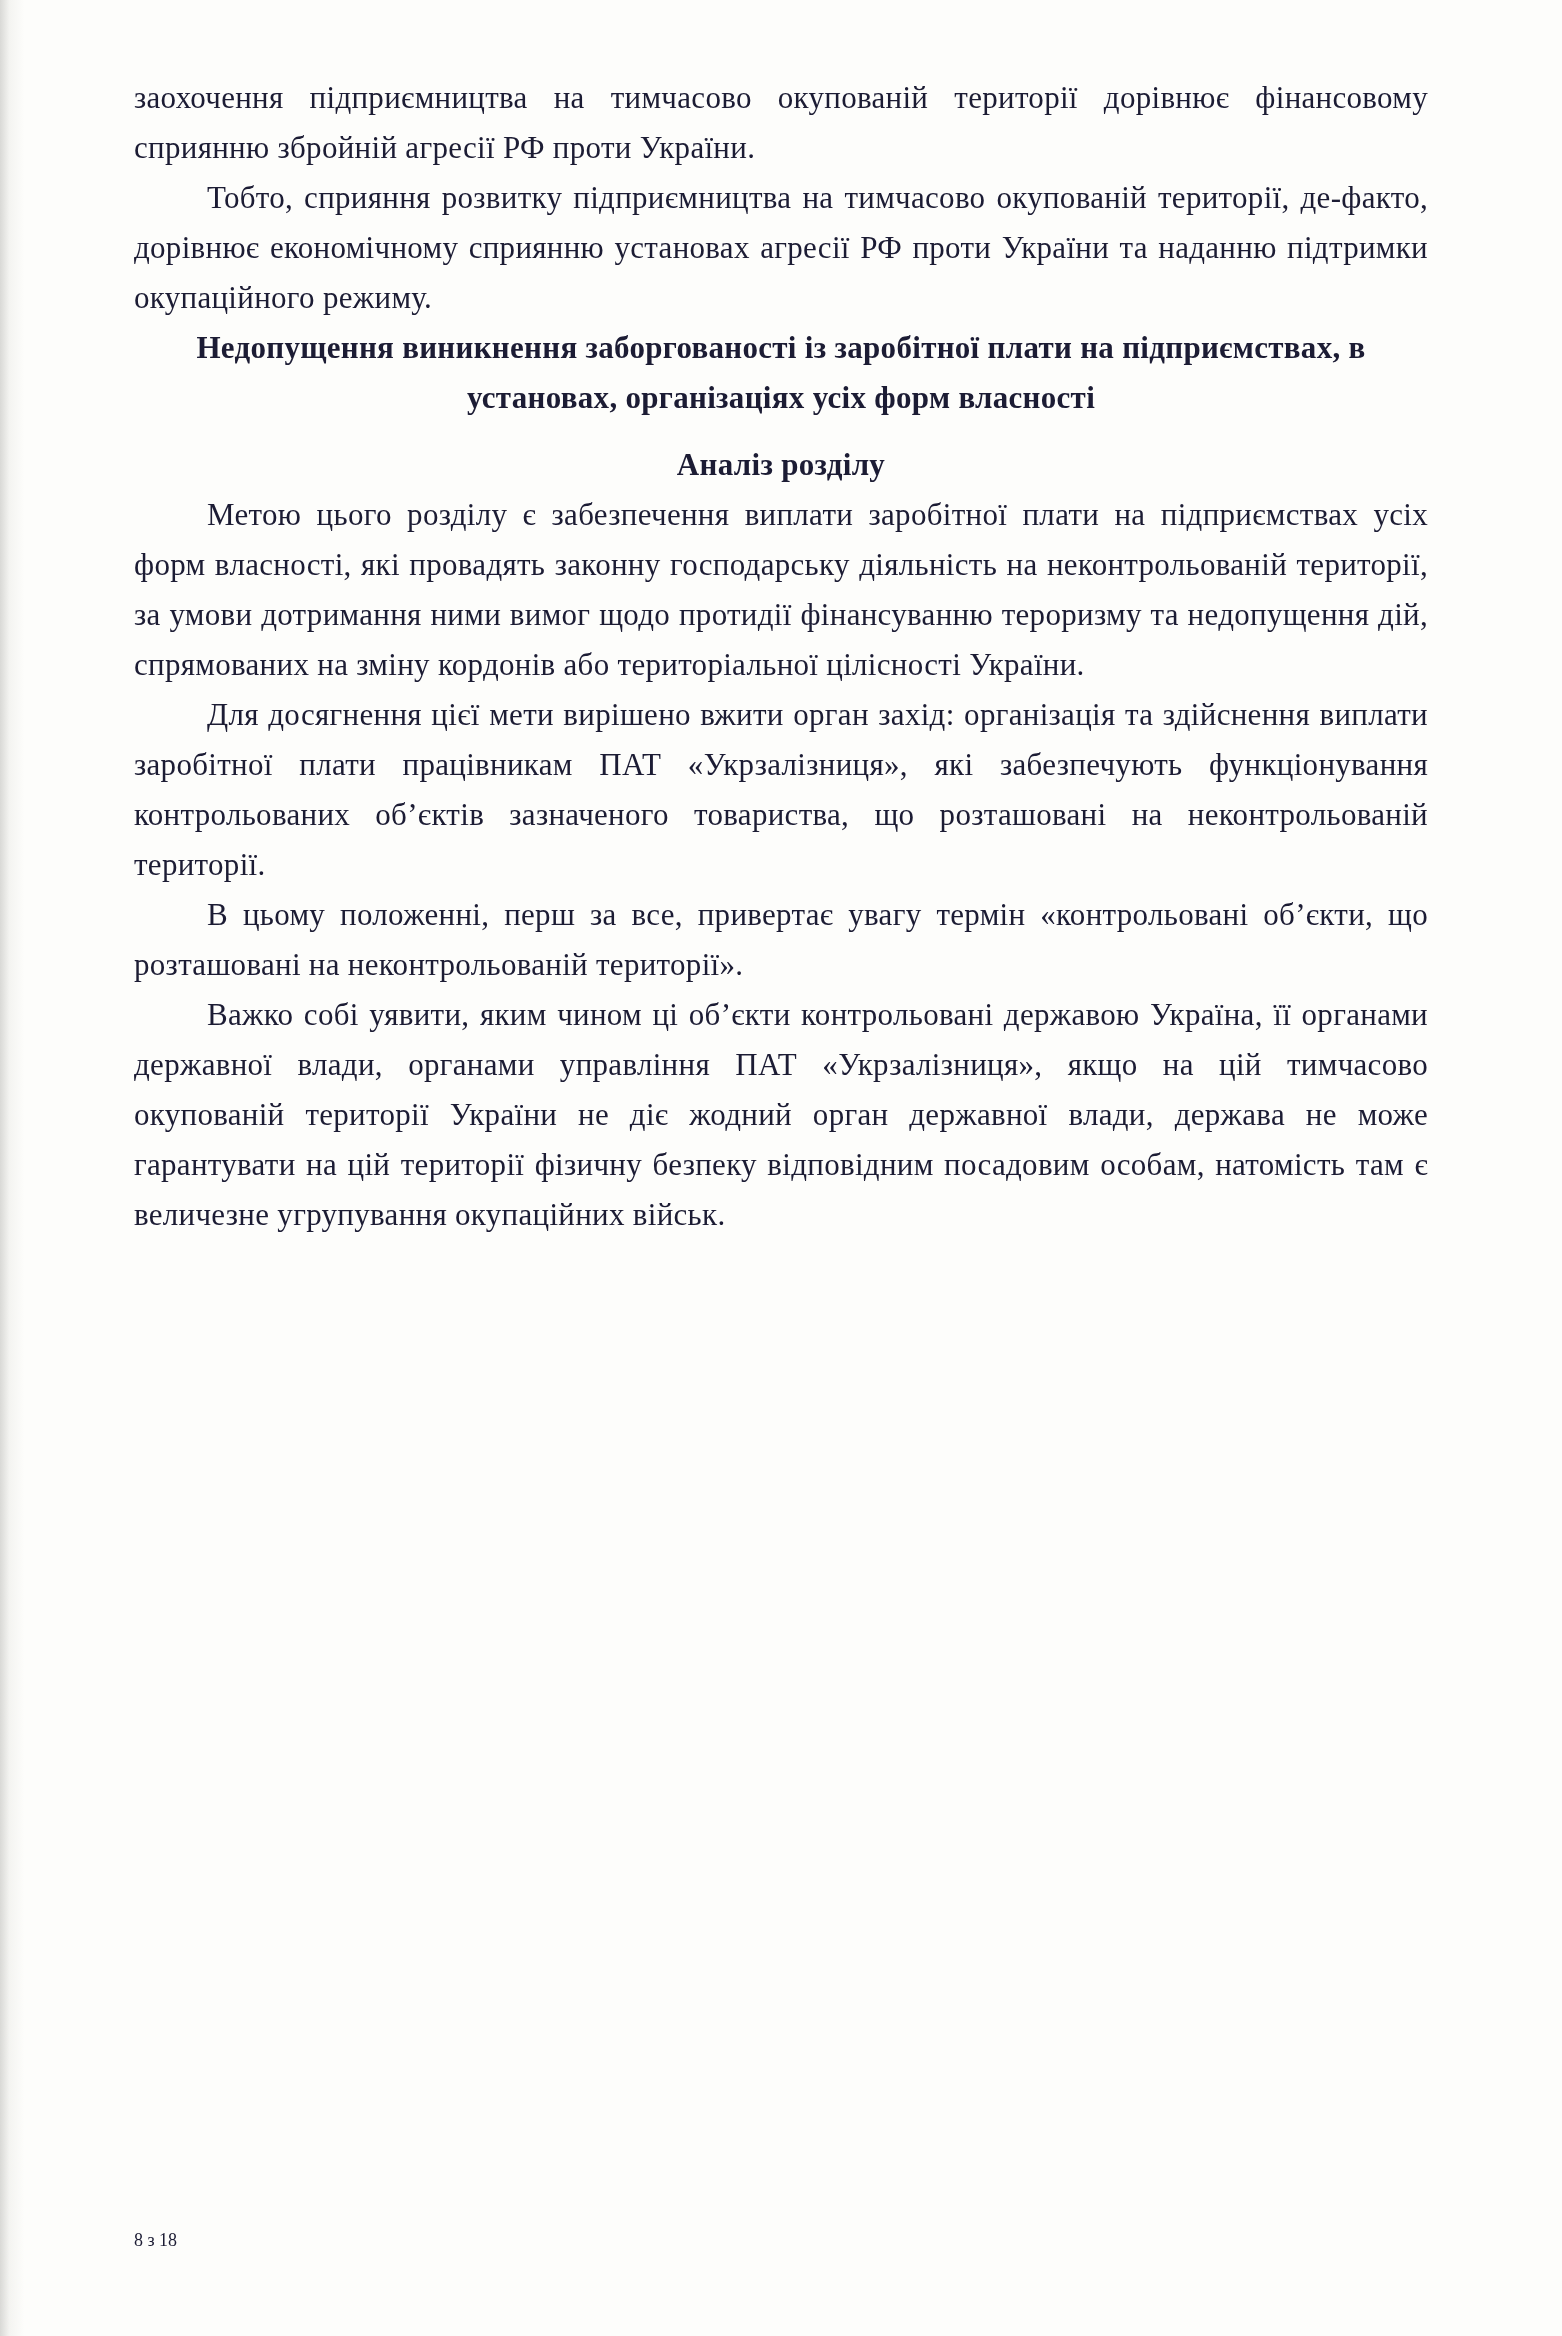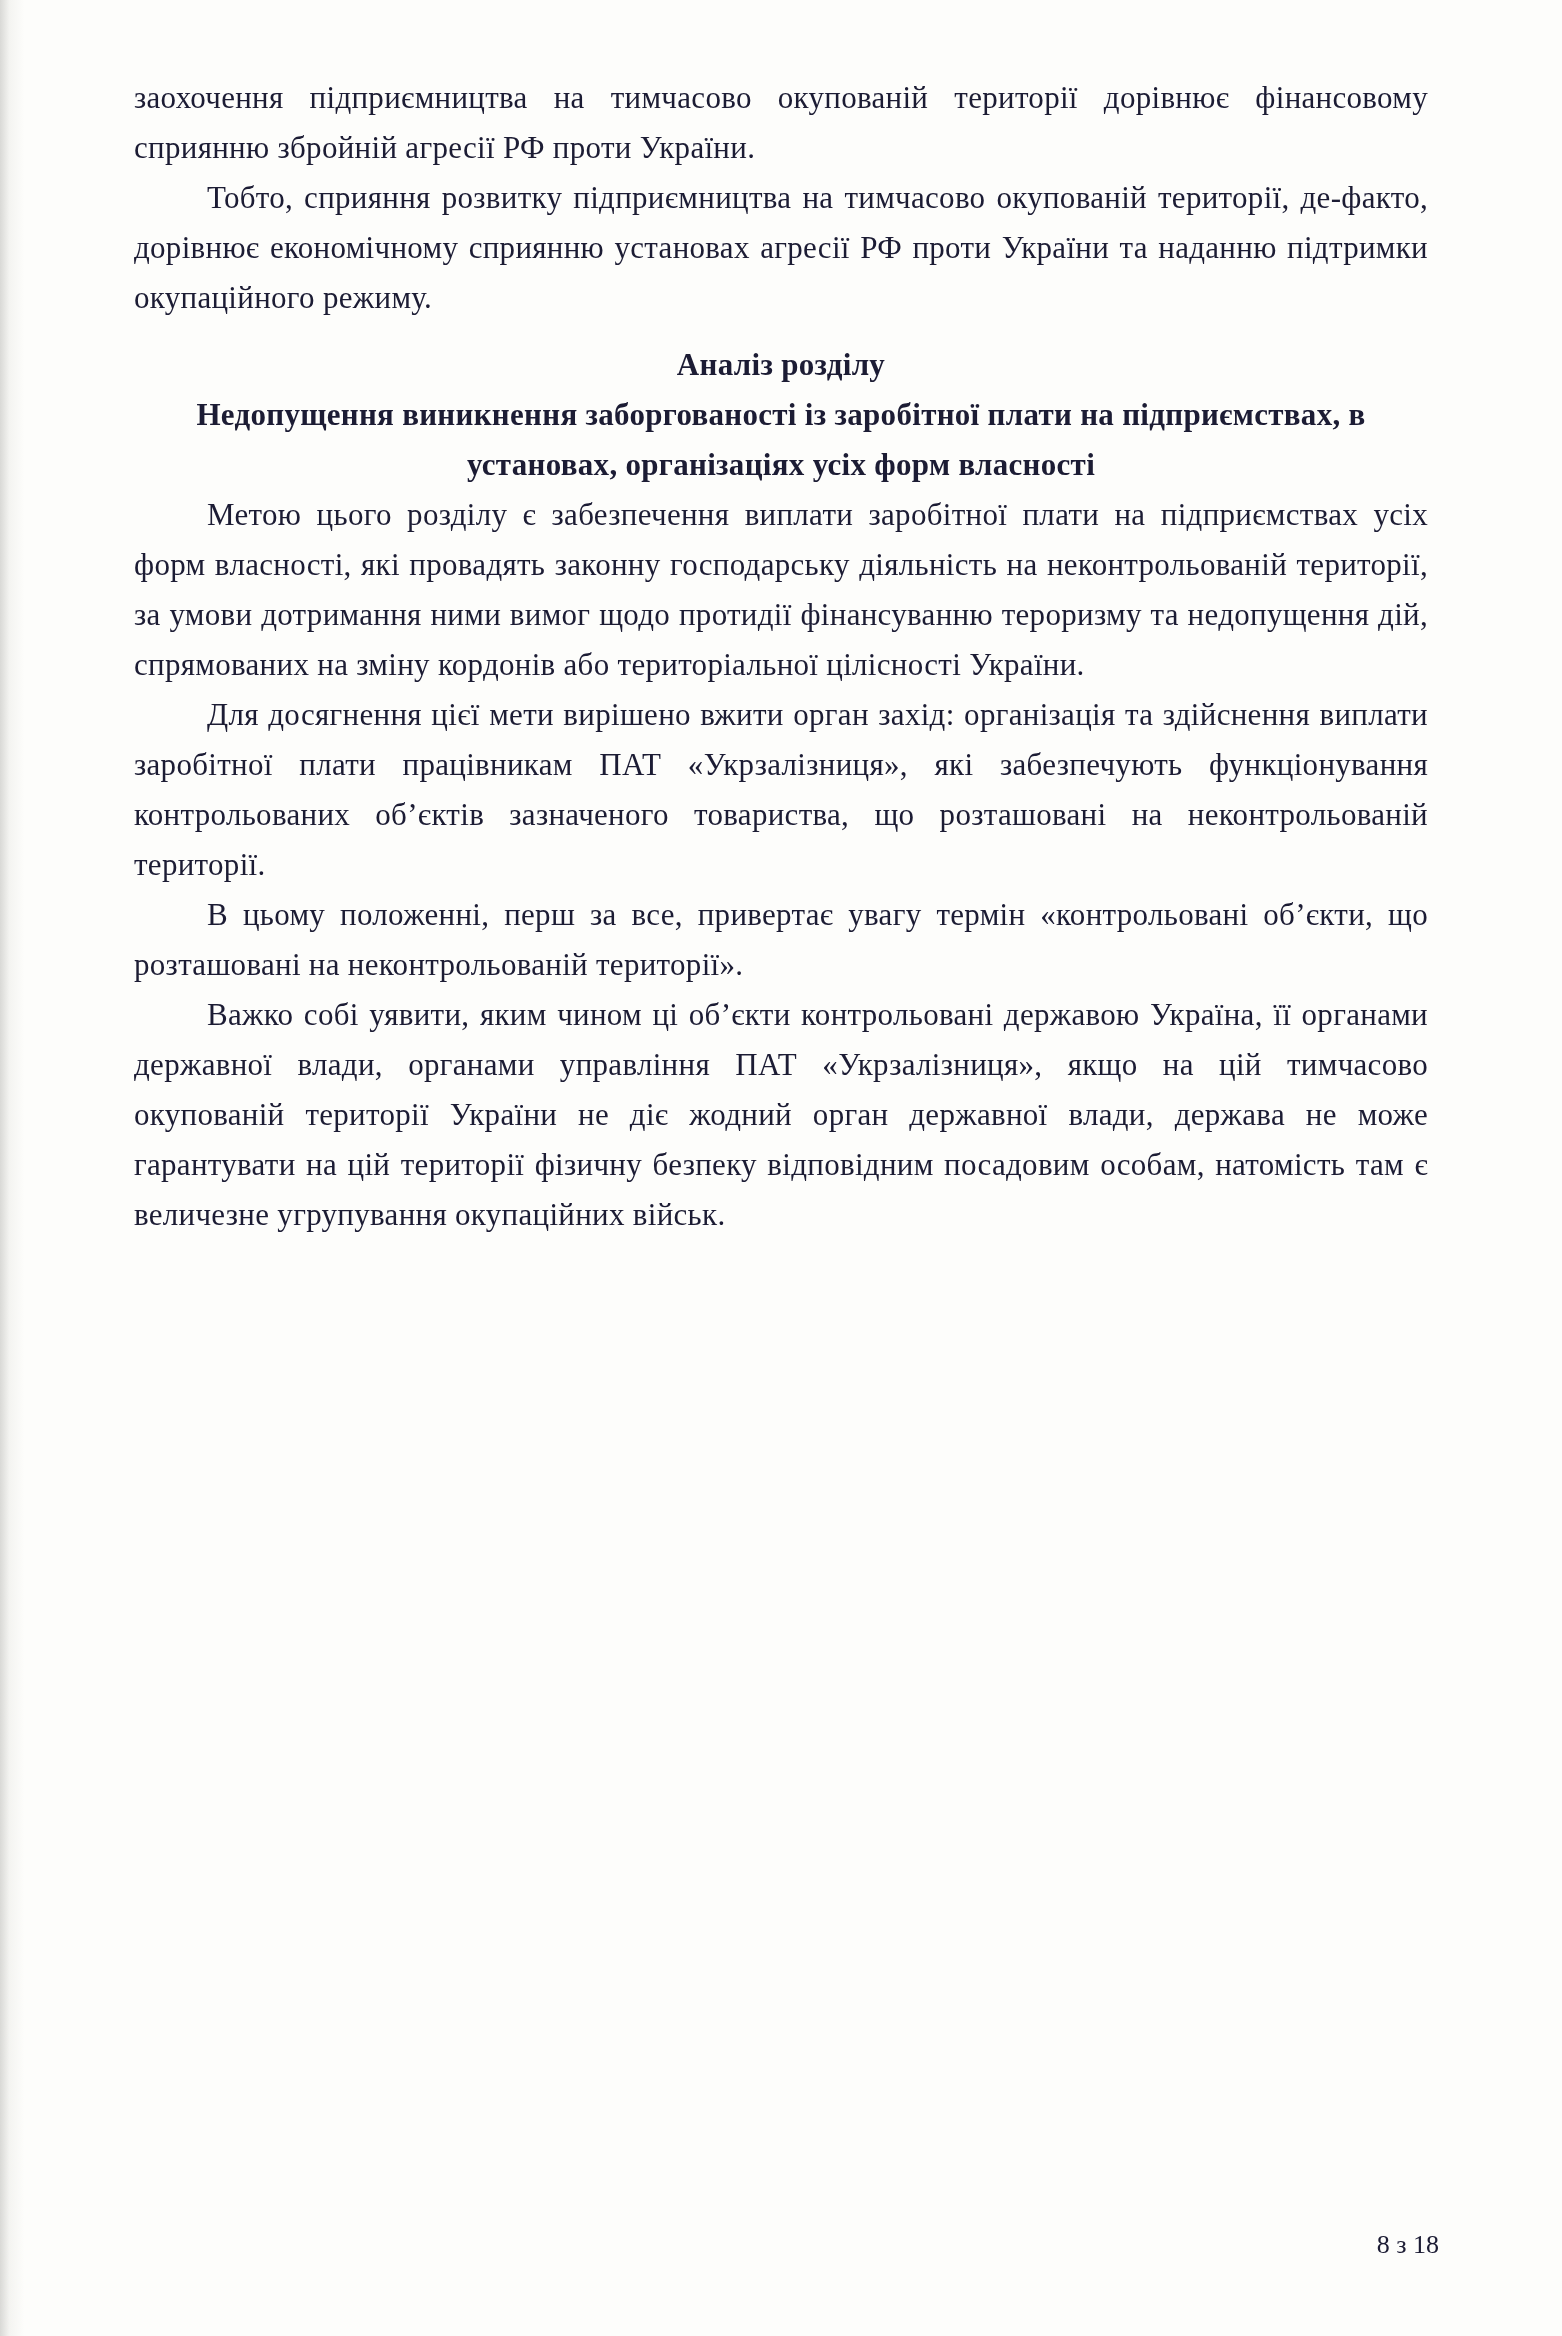--- a/index.html
+++ b/index.html
@@ -42,37 +42,37 @@
   p.heading-first {
     margin-top: 17px;
   }
   p.list-item {
     font-weight: bold;
     font-style: italic;
     text-indent: 0;
   }
   .footer {
     position: absolute;
-    left: 145px;
+    left: 134px;
     width: 1294px;
     top: 2230px;
-    text-align: right;
-    font-size: 26px;
+    text-align: left;
+    font-size: 18px;
     color: #1c1c34;
   }
 </style>
 </head>
 <body>
 
 <div class="scan-page">
   <div class="content">
     <p>заохочення підприємництва на тимчасово окупованій території дорівнює фінансовому сприянню збройній агресії РФ проти України.</p>
     <p class="indent">Тобто, сприяння розвитку підприємництва на тимчасово окупованій території, де-факто, дорівнює економічному сприянню установах агресії РФ проти України та наданню підтримки окупаційного режиму.</p>
+    <p class="heading">Недопущення виникнення заборгованості із заробітної плати на підприємствах, в установах, організаціях усіх форм власності</p>
     <p class="heading heading-first">Аналіз розділу</p>
-    <p class="heading">Недопущення виникнення заборгованості із заробітної плати на підприємствах, в установах, організаціях усіх форм власності</p>
     <p class="indent">Метою цього розділу є забезпечення виплати заробітної плати на підприємствах усіх форм власності, які провадять законну господарську діяльність на неконтрольованій території, за умови дотримання ними вимог щодо протидії фінансуванню тероризму та недопущення дій, спрямованих на зміну кордонів або територіальної цілісності України.</p>
     <p class="indent">Для досягнення цієї мети вирішено вжити орган захід: організація та здійснення виплати заробітної плати працівникам ПАТ «Укрзалізниця», які забезпечують функціонування контрольованих об’єктів зазначеного товариства, що розташовані на неконтрольованій території.</p>
     <p class="indent">В цьому положенні, перш за все, привертає увагу термін «контрольовані об’єкти, що розташовані на неконтрольованій території».</p>
     <p class="indent">Важко собі уявити, яким чином ці об’єкти контрольовані державою Україна, її органами державної влади, органами управління ПАТ «Укрзалізниця», якщо на цій тимчасово окупованій території України не діє жодний орган державної влади, держава не може гарантувати на цій території фізичну безпеку відповідним посадовим особам, натомість там є величезне угрупування окупаційних військ.</p>
   </div>
 
   <div class="footer">8 з 18</div>
 </div>
 
 

